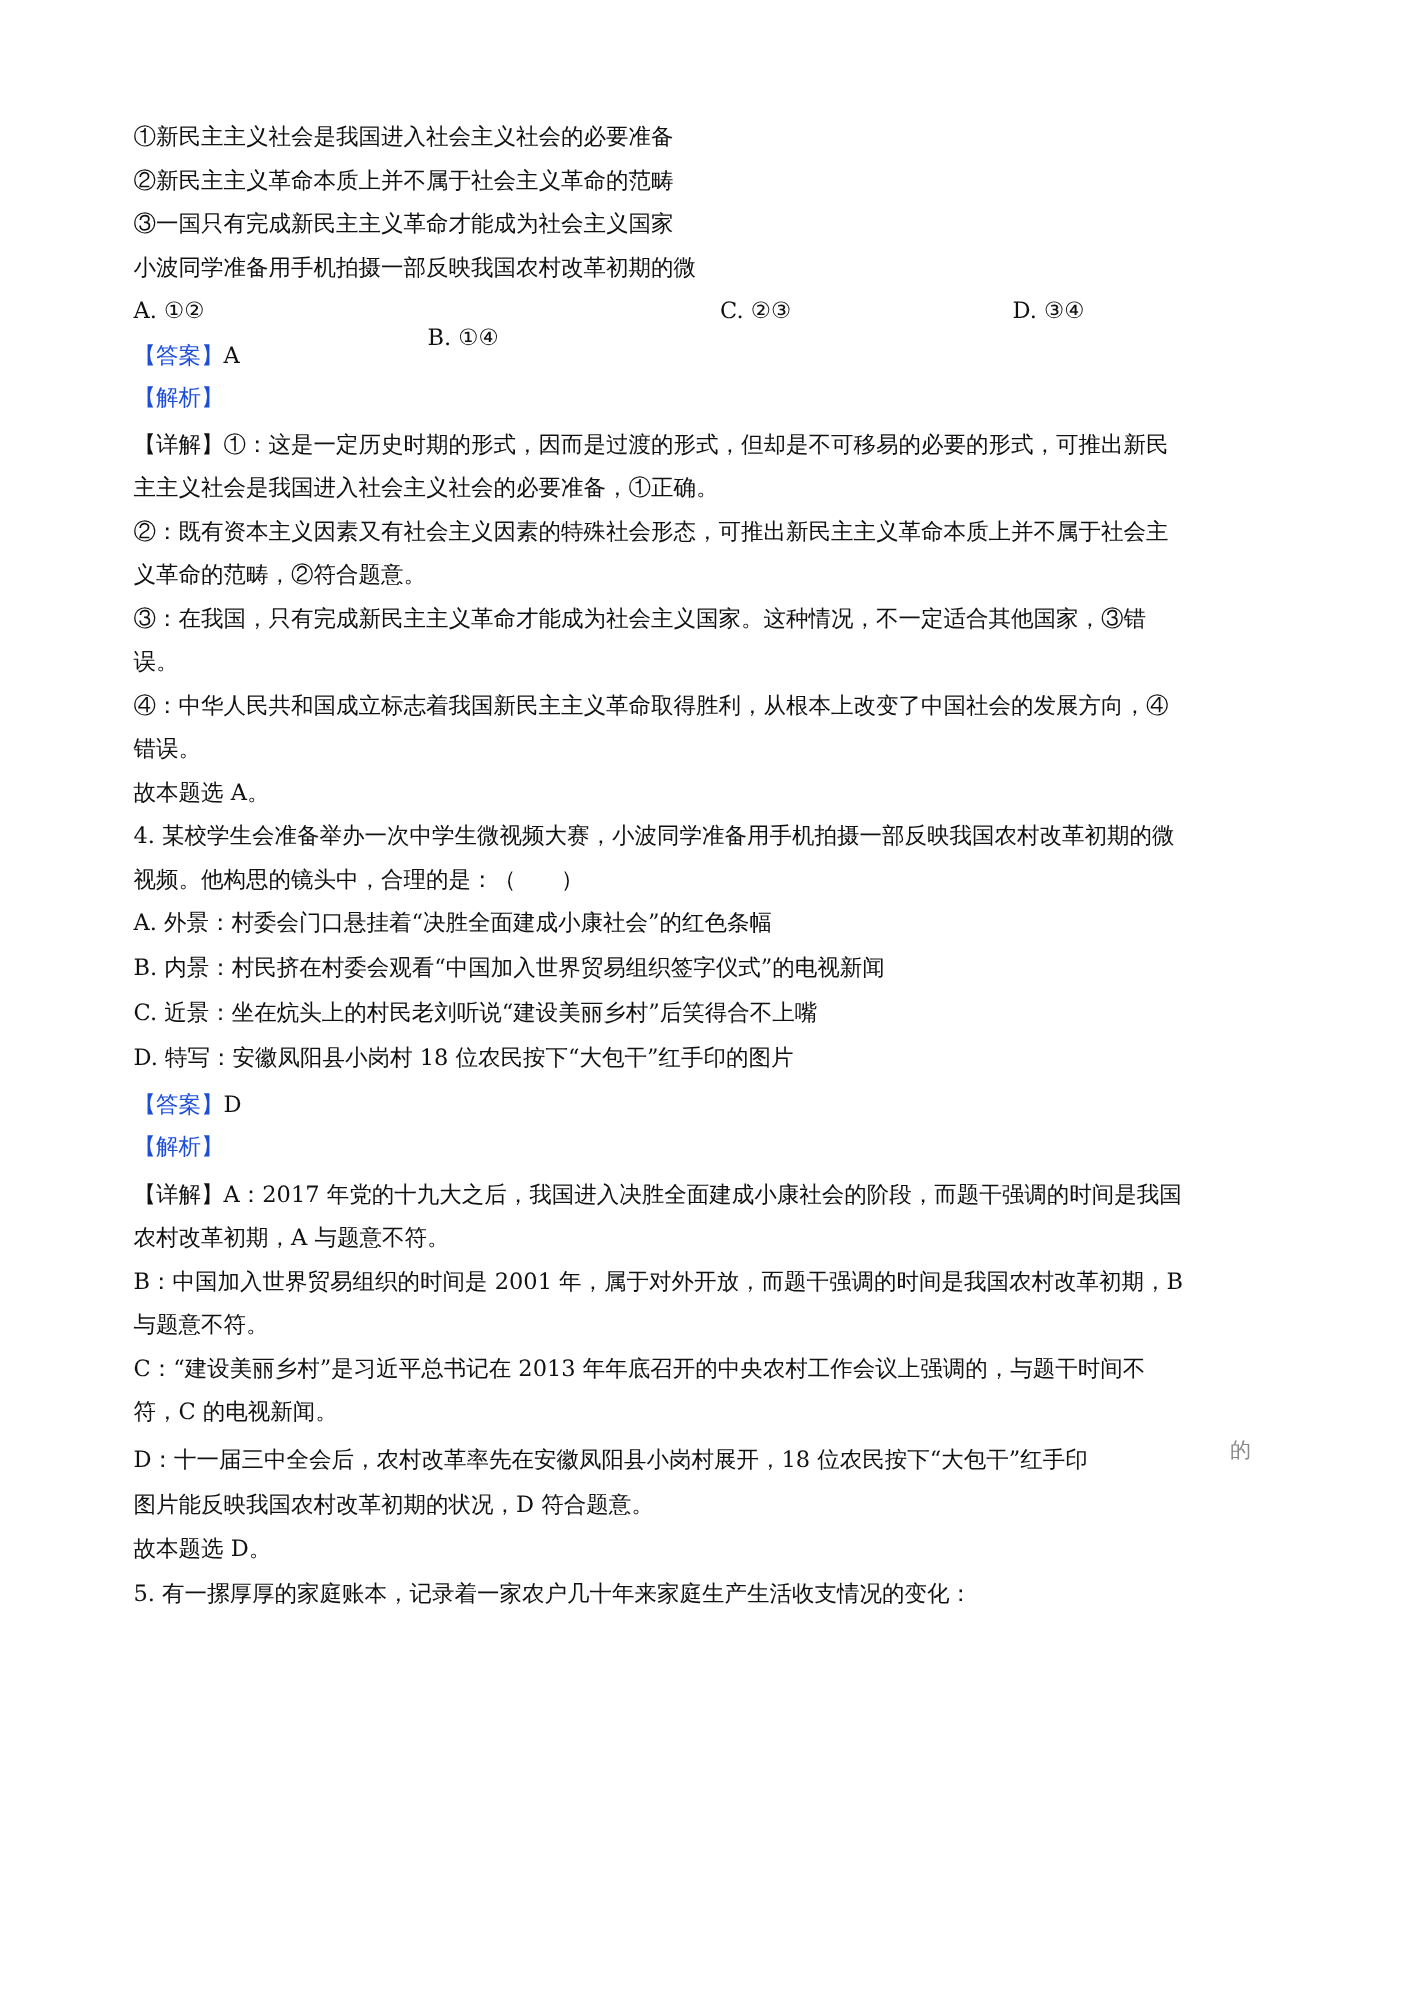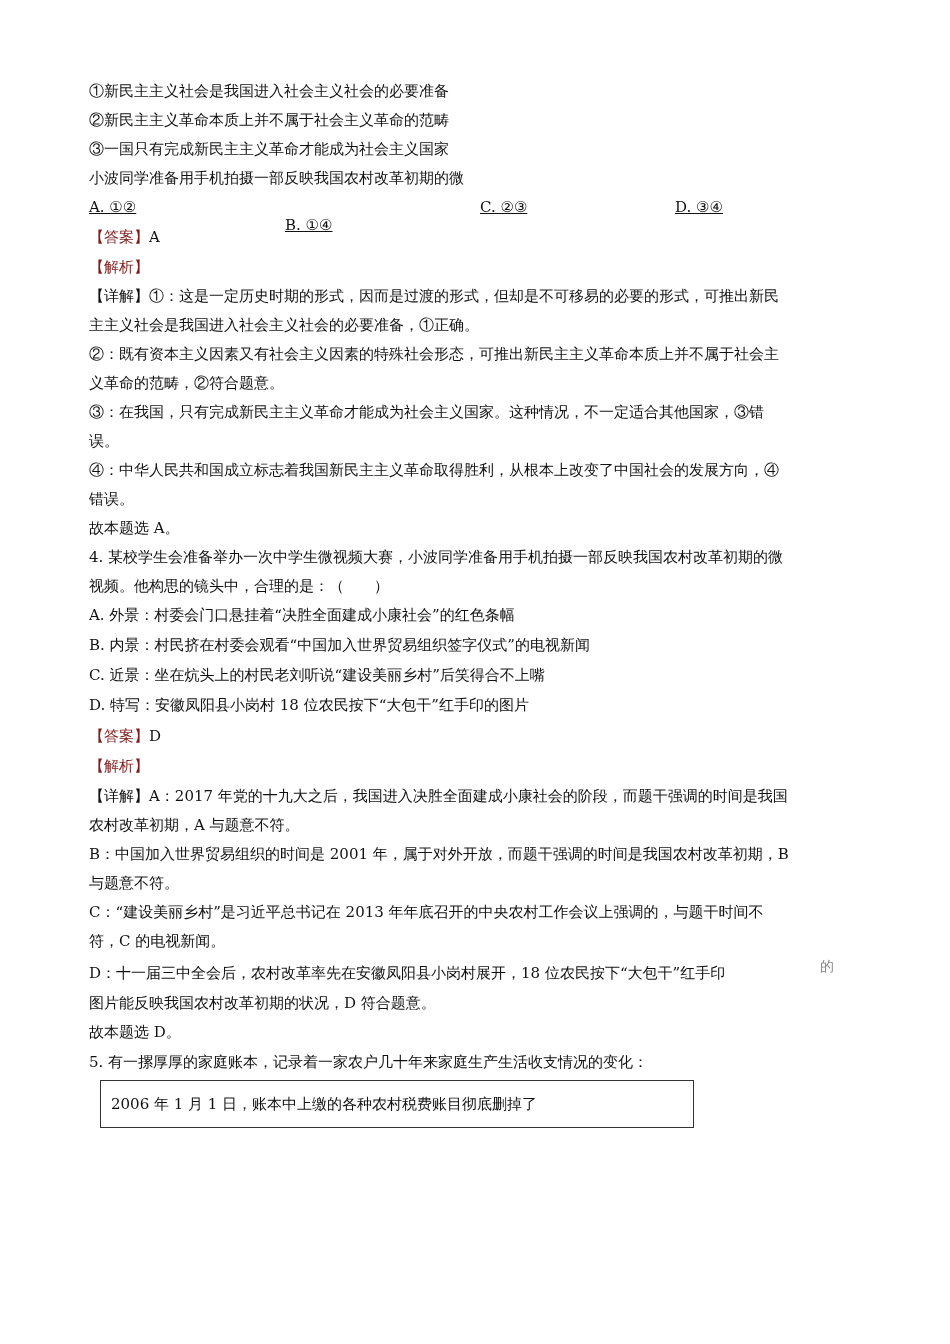--- a/index.html
+++ b/index.html
@@ -1,20 +1,20 @@
 <!DOCTYPE html>
 <html><head>
 <meta charset="utf-8">
 <style>
   html, body { margin:0; padding:0; background:#ffffff; }
   body { width:950px; height:1344px; position:relative; overflow:hidden;
          font-family:"DejaVu Serif","Liberation Serif",serif; color:#111; }
   .line { position:absolute; left:89px; font-size:15px; line-height:20px; white-space:nowrap; }
-  .tag { color:#7f1d1d; }
-  .opt { position:absolute; font-size:15px; line-height:20px; white-space:nowrap;text-decoration:underline; }
+  .tag { color:#1d4ed8;font-family:Liberation Mono, monospace; }
+  .opt { position:absolute; font-size:15px; line-height:20px; white-space:nowrap; }
   .stray { position:absolute; font-size:14px; color:#888; }
   .ledger { position:absolute; left:100px; top:1080px; width:594px; border-collapse:collapse; }
   .ledger td { border:1.5px solid #333; font-size:15px; padding:8px 10px 8px 10px; vertical-align:top; line-height:30px; }
   .r1 td, .r2 td, .r3 td { height:28px; }
 </style>
 </head>
 <body>
 
 <div class="line" style="top:81px">①新民主主义社会是我国进入社会主义社会的必要准备</div>
 <div class="line" style="top:110px">②新民主主义革命本质上并不属于社会主义革命的范畴</div>
@@ -63,17 +63,14 @@
 <div class="line" style="top:931px">符，C 的电视新闻。</div>
 <div class="line" style="top:963px">D：十一届三中全会后，农村改革率先在安徽凤阳县小岗村展开，18 位农民按下“大包干”红手印</div>
 <div class="stray" style="left:820px;top:958px">的</div>
 <div class="line" style="top:993px">图片能反映我国农村改革初期的状况，D 符合题意。</div>
 <div class="line" style="top:1022px">故本题选 D。</div>
 
 <div class="line" style="top:1052px">5. 有一摞厚厚的家庭账本，记录着一家农户几十年来家庭生产生活收支情况的变化：</div>
 
 <table class="ledger">
   <tbody>
-  <tr class="r3">
-        <td>2006 年 1 月 1 日，账本中上缴的各种农村税费账目彻底删掉了</td>
-      </tr>
 </tbody>
   </table>
 
 </body></html>

